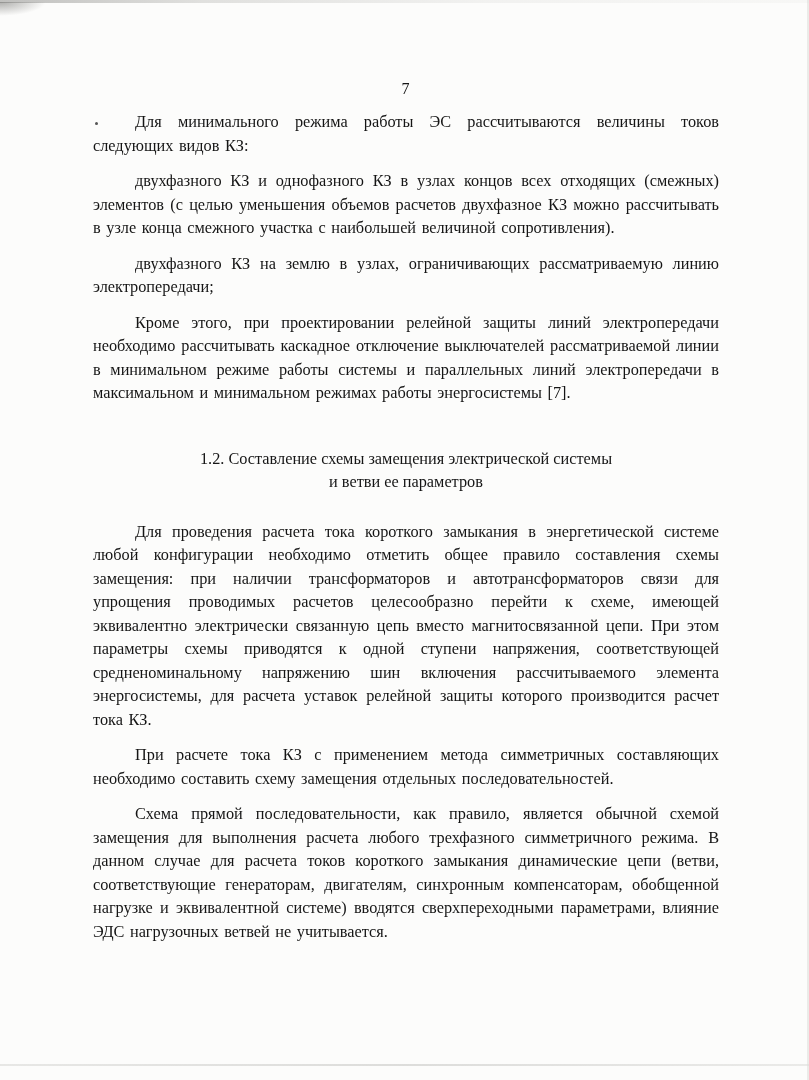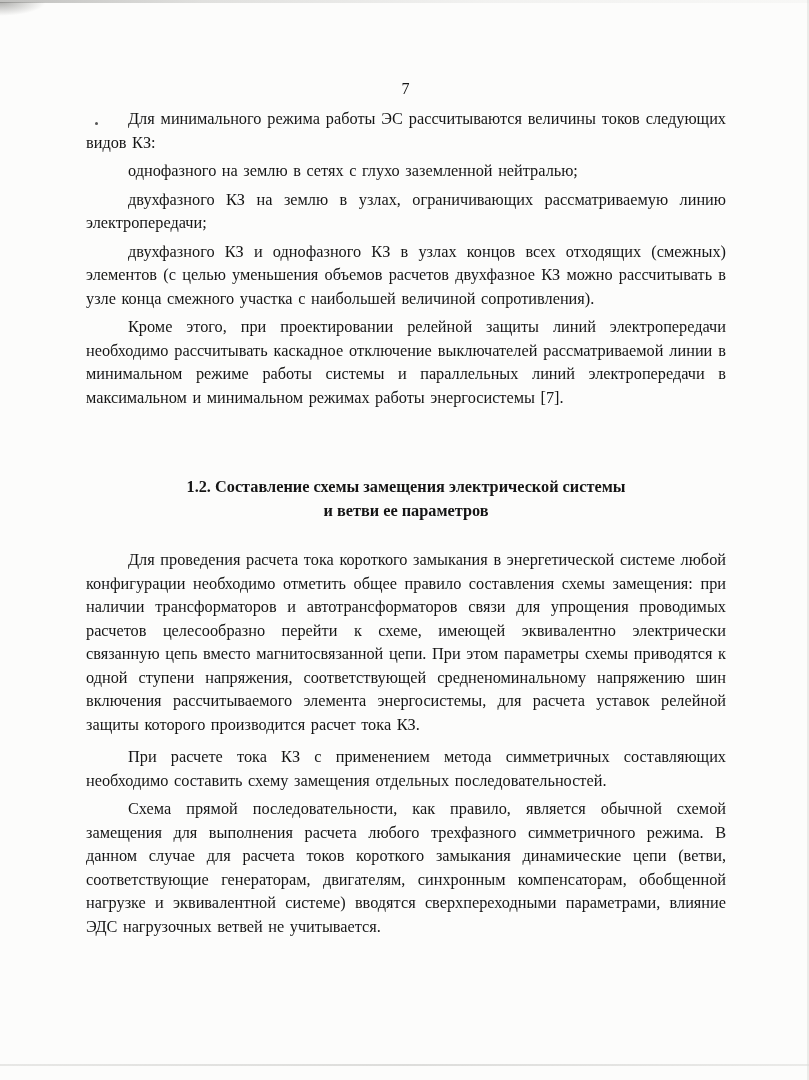--- a/index.html
+++ b/index.html
@@ -51,34 +51,34 @@
     top: 80px;
     width: 650px;
   }
   .page-number {
     text-align: center;
     font-size: 16px;
     letter-spacing: 1px;
     margin-bottom: 9px;
   }
   p.para {
-    margin: 5px;
+    margin: 12px;
     font-size: 16.3px;
     line-height: 23.5px;
     text-align: justify;
     text-indent: 42px;
     word-spacing: 1.5px;
   }
   p.para.gap-small {
     margin-top: 9px;
   }
   .heading {
-    margin: 66px 0 26px 0;
+    margin: 42px 0 26px 0;
     text-align: center;
-    font-weight: bold;
+    font-weight: normal;
     font-size: 16.3px;
     line-height: 23.5px;
   }
   .heading .heading-line {
     display: block;
   }
   
   .ink-dot {
     position: absolute;
     left: 14px;
@@ -98,23 +98,22 @@
 <div class="scan-edge-bottom"></div>
 <div class="scan-edge-right"></div>
 
 <div class="page">
   <div class="ink-dot"></div>
 
   <div class="page-number">7</div>
 
   <p class="para">Для минимального режима работы ЭС рассчитываются  величины токов следующих видов КЗ:</p>
 
-  <p class="para">однофазного на землю в сетях с глухо заземленной нейтралью;</p>
+  <p class="para">двухфазного КЗ и однофазного КЗ  в узлах концов всех отходящих (смежных) элементов (с целью уменьшения объемов расчетов двухфазное КЗ можно рассчитывать в узле конца смежного участка с наибольшей величиной сопротивления).</p>
   <p class="para">двухфазного КЗ на землю в узлах, ограничивающих рассматриваемую линию электропередачи;</p>
-  <p class="para">двухфазного КЗ и однофазного КЗ  в узлах концов всех отходящих (смежных) элементов (с целью уменьшения объемов расчетов двухфазное КЗ можно рассчитывать в узле конца смежного участка с наибольшей величиной сопротивления).</p>
 
   <p class="para">Кроме этого, при проектировании релейной защиты линий электропередачи  необходимо рассчитывать каскадное отключение выключателей рассматриваемой линии в минимальном режиме работы системы и параллельных линий электропередачи в максимальном и минимальном режимах работы энергосистемы [7].</p>
 
   <div class="heading">
     <span class="heading-line">1.2. Составление схемы замещения электрической системы</span>
     <span class="heading-line">и ветви ее параметров</span>
   </div>
 
   <p class="para">Для проведения  расчета тока короткого замыкания в энергетической системе любой конфигурации необходимо отметить общее правило составления схемы замещения: при наличии трансформаторов и автотрансформаторов связи  для упрощения проводимых расчетов целесообразно перейти к схеме, имеющей эквивалентно электрически связанную цепь вместо магнитосвязанной цепи. При этом параметры схемы приводятся к одной ступени напряжения, соответствующей средненоминальному напряжению шин включения рассчитываемого элемента энергосистемы, для расчета уставок релейной защиты которого производится расчет тока КЗ.</p>
 

